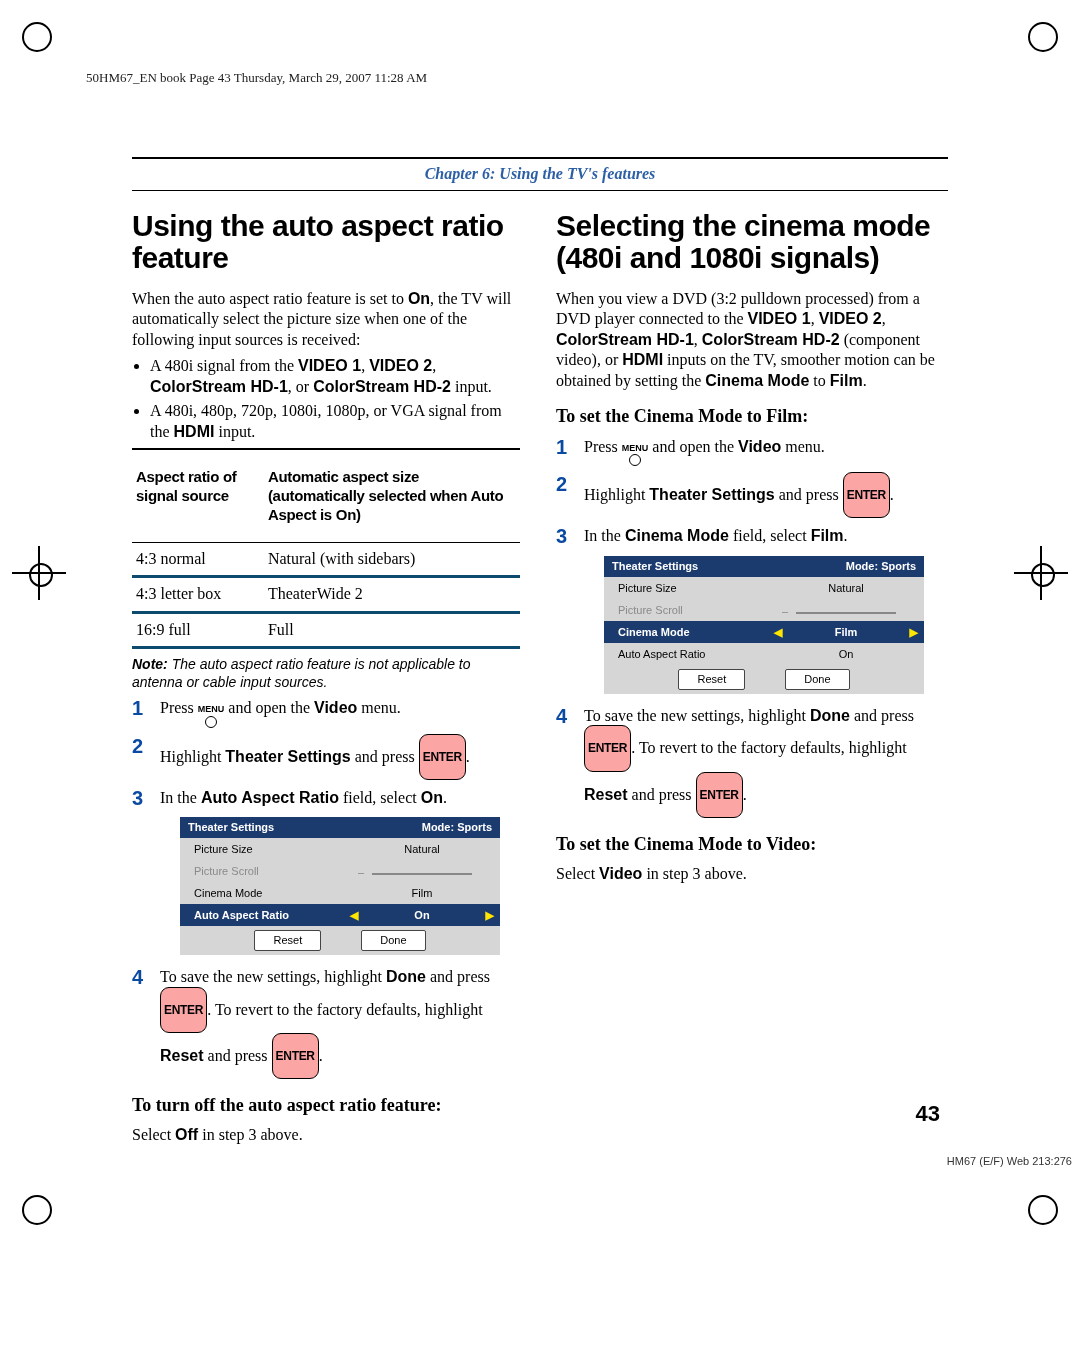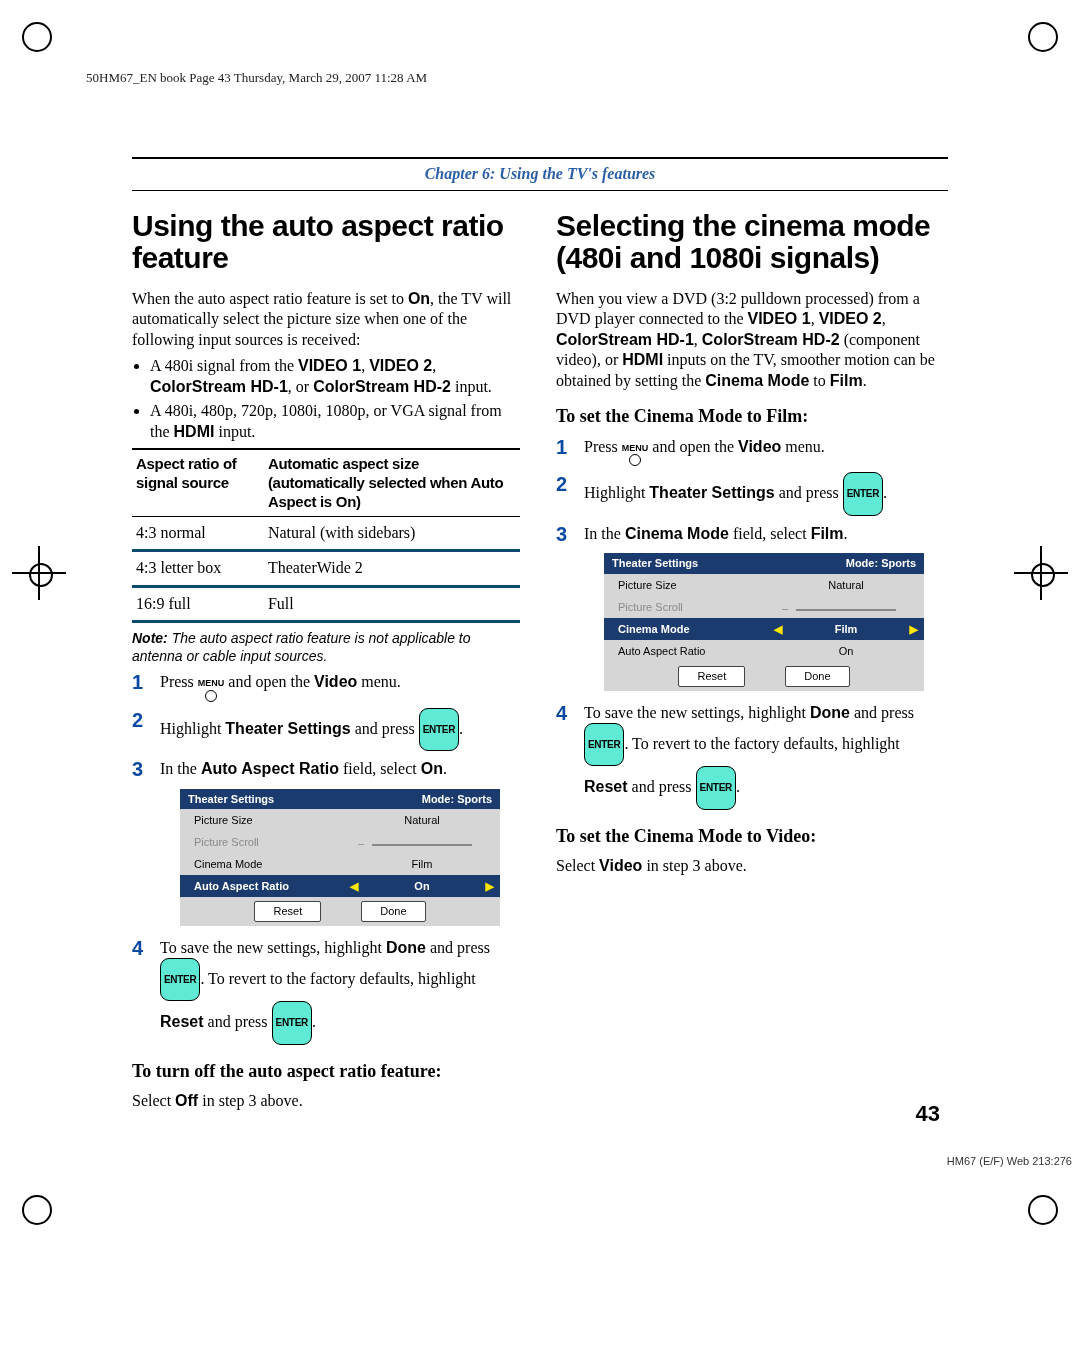--- a/index.html
+++ b/index.html
@@ -16,31 +16,31 @@
   .hr{position:absolute;left:132px;right:132px;top:157px;border-top:2px solid #000}
   .chapter{position:absolute;left:0;right:0;top:165px;text-align:center;font-style:italic;font-weight:bold;font-size:16px;color:#2c5fa5}
   .hr2{position:absolute;left:132px;right:132px;top:190px;border-top:1px solid #000}
   .cols{position:absolute;left:132px;right:136px;top:210px;display:flex;gap:36px}
   .col{flex:1;font-size:16px;line-height:1.28}
   h2.sect{font-family:Arial,Helvetica,sans-serif;font-weight:900;font-size:30px;letter-spacing:-0.5px;margin:0 0 14px 0;line-height:1.08}
   .body p{margin:6px 0}
   .body ul{margin:4px 0 6px 0;padding-left:18px}
   .body ul li{margin:4px 0}
   table.aspect{width:100%;border-collapse:collapse;font-size:16px;margin-top:6px}
-  table.aspect th{text-align:left;font-family:Arial,Helvetica,sans-serif;font-weight:bold;font-size:15px;padding:4px 4px;border-top:2px solid #000;border-bottom:1px solid #000;vertical-align:top;letter-spacing:-0.3px}
+  table.aspect th{text-align:left;font-family:Arial,Helvetica,sans-serif;font-weight:bold;font-size:15px;padding:17px 4px;border-top:2px solid #000;border-bottom:1px solid #000;vertical-align:top;letter-spacing:-0.3px}
   table.aspect td{padding:6px 4px;border-bottom:3px solid #0c4a6e;vertical-align:top}
   .note{font-style:italic;font-family:Arial,Helvetica,sans-serif;font-size:14px;margin:10px 0;line-height:1.3}
   .note b{font-style:italic}
   h3.sub{font-family:"Times New Roman",Times,serif;font-weight:bold;font-size:18px;margin:14px 0 8px 0}
   ol.steps{list-style:none;padding:0;margin:0;counter-reset:step}
   ol.steps>li{counter-increment:step;position:relative;padding-left:28px;margin:6px 0;line-height:1.35}
   ol.steps>li::before{content:counter(step);position:absolute;left:0;top:-2px;font-family:Arial,Helvetica,sans-serif;font-weight:900;font-size:20px;color:#0b4aa2}
   .btn-menu{display:inline-block;font-family:Arial,Helvetica,sans-serif;font-weight:bold;font-size:9px;position:relative;top:-1px}
   .btn-menu::after{content:"";display:block;width:10px;height:10px;border:1.5px solid #000;border-radius:50%;margin:0 auto}
-  .btn-enter{display:inline-block;border:1.4px solid #000;border-radius:9px;font-family:Arial,Helvetica,sans-serif;font-weight:bold;font-size:10px;padding:14px 3px;background:#5eead4;letter-spacing:-0.3px;position:relative;top:-1px}
+  .btn-enter{display:inline-block;border:1.4px solid #000;border-radius:9px;font-family:Arial,Helvetica,sans-serif;font-weight:bold;font-size:12px;padding:14px 3px;background:#fca5a5;letter-spacing:-0.3px;position:relative;top:-1px}
   .osd{margin:8px auto 10px auto;width:320px;font-family:Arial,Helvetica,sans-serif;font-size:11px;border:1px solid #fff}
   .osd .title{background:#1b3a6d;color:#fff;display:flex;justify-content:space-between;padding:3px 8px;font-weight:bold}
   .osd .rows{background:#d6d6d6}
   .osd .row{display:flex;align-items:center;height:22px}
   .osd .row .lab{width:150px;padding-left:14px}
   .osd .row .val{flex:1;text-align:center;position:relative}
   .osd .row.sel{background:#1b3a6d;color:#fff;font-weight:bold}
   .osd .row.sel .arrow{position:absolute;color:#ffe600;font-weight:bold}
   .osd .row.sel .arrow.l{left:6px}
   .osd .row.sel .arrow.r{right:6px}

